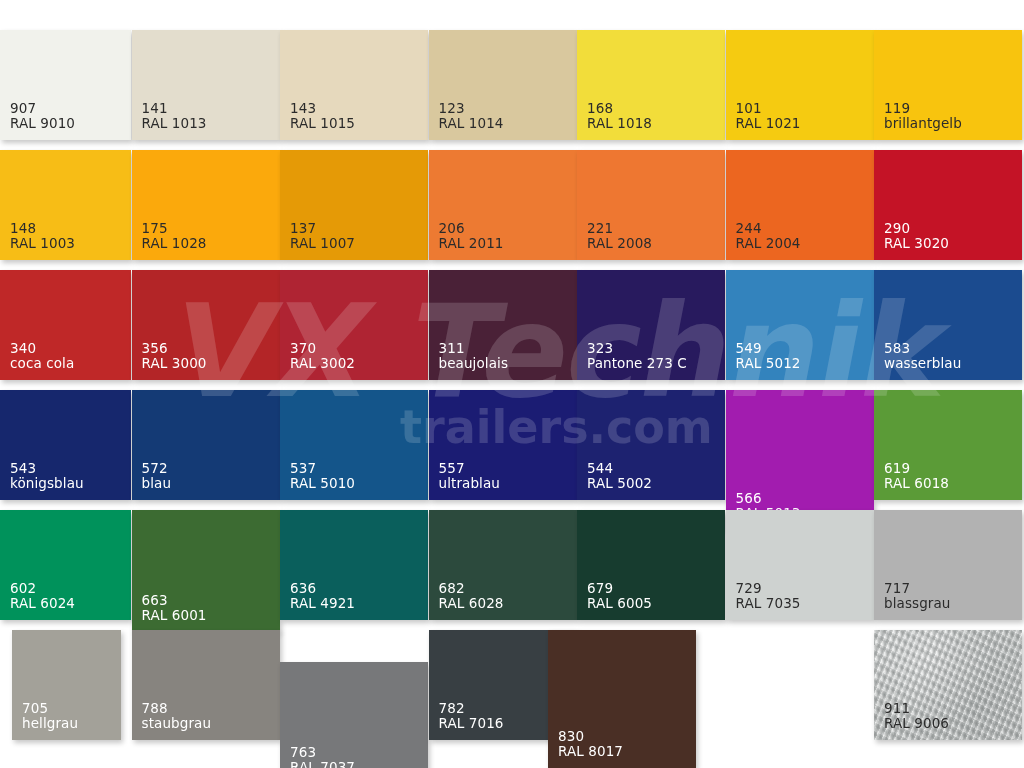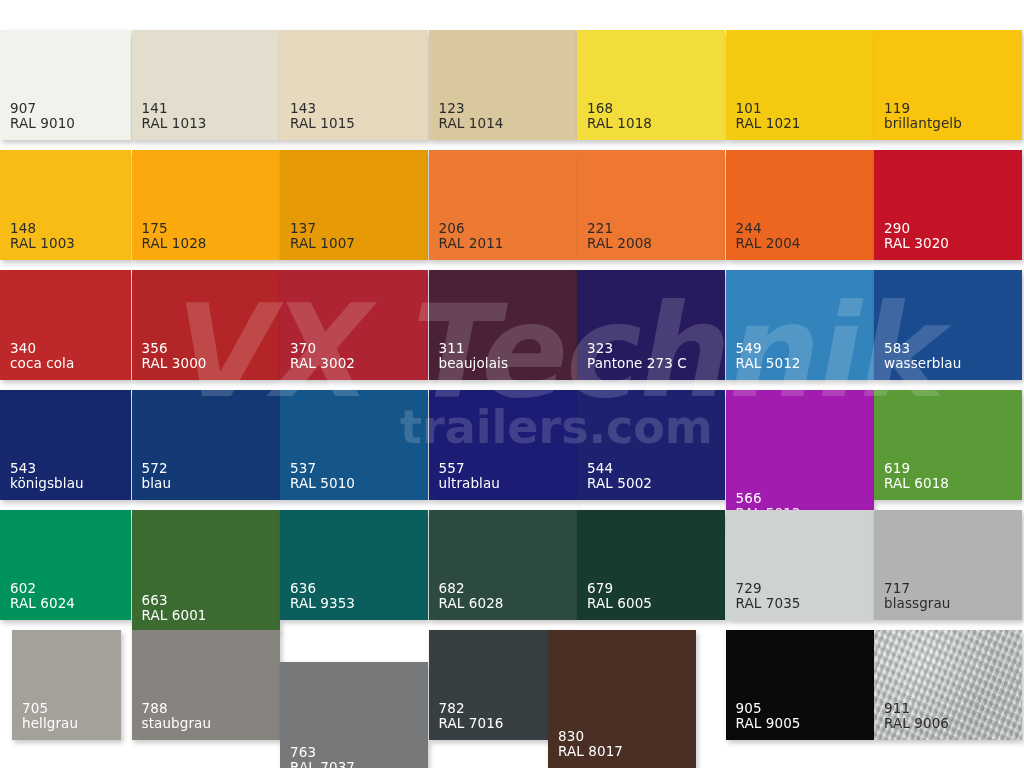--- a/index.html
+++ b/index.html
@@ -273,21 +273,21 @@
     </div>
     <div class="swatch light-text" style="background-color: rgb(60, 107, 50); left: 131.5px; top: 510px; width: 148px; height: 122px;">
       <div class="swatch-label">
         <span class="swatch-code">663</span>
         <span class="swatch-name">RAL 6001</span>
       </div>
     </div>
     <div class="swatch light-text" style="background-color: rgb(10, 95, 92); left: 280px; top: 510px; width: 148px; height: 110px;">
       <div class="swatch-label">
         <span class="swatch-code">636</span>
-        <span class="swatch-name">RAL 9353</span>
+        <span class="swatch-name">RAL 4921</span>
       </div>
     </div>
     <div class="swatch light-text" style="background-color: rgb(44, 74, 61); left: 428.5px; top: 510px; width: 148px; height: 110px;">
       <div class="swatch-label">
         <span class="swatch-code">682</span>
         <span class="swatch-name">RAL 6028</span>
       </div>
     </div>
     <div class="swatch light-text" style="background-color: rgb(23, 60, 47); left: 577px; top: 510px; width: 148px; height: 110px;">
       <div class="swatch-label">
@@ -328,26 +328,20 @@
     <div class="swatch light-text" style="background-color: rgb(56, 63, 67); left: 428.5px; top: 630px; width: 148px; height: 110px;">
       <div class="swatch-label">
         <span class="swatch-code">782</span>
         <span class="swatch-name">RAL 7016</span>
       </div>
     </div>
     <div class="swatch light-text" style="background-color: rgb(74, 47, 37); left: 548px; top: 630px; width: 148px; height: 138px;">
       <div class="swatch-label">
         <span class="swatch-code">830</span>
         <span class="swatch-name">RAL 8017</span>
-      </div>
-    </div>
-    <div class="swatch light-text" style="background-color: rgb(10, 10, 10); left: 725.5px; top: 630px; width: 148px; height: 110px;">
-      <div class="swatch-label">
-        <span class="swatch-code">905</span>
-        <span class="swatch-name">RAL 9005</span>
       </div>
     </div>
     <div class="swatch dark-text metallic" style="left: 874px; top: 630px; width: 148px; height: 110px;">
       <div class="swatch-label">
         <span class="swatch-code">911</span>
         <span class="swatch-name">RAL 9006</span>
       </div>
     </div>
   </div>
 

